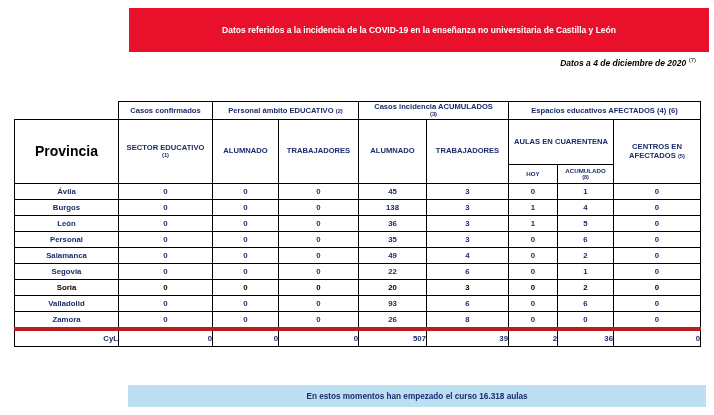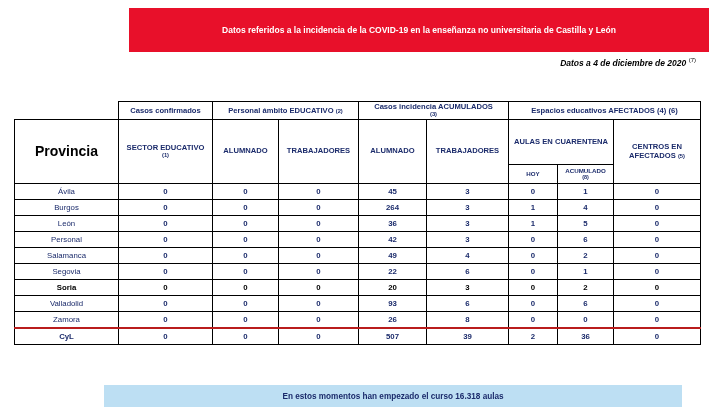--- a/index.html
+++ b/index.html
@@ -111,50 +111,51 @@
   }
   .prov-hdr {
     font-size: 14px;
     font-weight: bold;
     color: #000000;
   }
 
   
   td.prov {
     font-size: 7.8px;
-    font-weight: normal;
+    font-weight: bold;
     color: #1b2b6b;
     height: 15px;
   }
   td.val {
     font-size: 7.8px;
     font-weight: bold;
     color: #1b2b6b;
     height: 15px;
   }
   tr.highlight td.prov, tr.highlight td.val {
     color: #000000;
     font-weight: bold;
   }
   tr.total td.prov, tr.total td.val {
     color: #1b2b6b;
     font-weight: bold;
   }
   tr.total td {
-    border-top: 2px solid #b91c1c;
+    border-top: 4px solid #b91c1c;
+    text-align: right;
   }
   tr.highlight td {
     border-top: 1.6px solid #000000;
     border-bottom: 1.6px solid #000000;
   }
 
   
   .footer-bar {
     position: absolute;
-    left: 104px;
+    left: 128px;
     bottom: 8px;
     width: 578px;
     height: 22px;
     background: #bddff3;
     display: flex;
     align-items: center;
     justify-content: center;
   }
   .footer-text {
     font-size: 8.2px;
@@ -237,21 +238,21 @@
           <td class="val">3</td>
           <td class="val">0</td>
           <td class="val">1</td>
           <td class="val">0</td>
         </tr>
         <tr>
           <td class="prov">Burgos</td>
           <td class="val">0</td>
           <td class="val">0</td>
           <td class="val">0</td>
-          <td class="val">264</td>
+          <td class="val">138</td>
           <td class="val">3</td>
           <td class="val">1</td>
           <td class="val">4</td>
           <td class="val">0</td>
         </tr>
         <tr>
           <td class="prov">León</td>
           <td class="val">0</td>
           <td class="val">0</td>
           <td class="val">0</td>
@@ -259,21 +260,21 @@
           <td class="val">3</td>
           <td class="val">1</td>
           <td class="val">5</td>
           <td class="val">0</td>
         </tr>
         <tr>
           <td class="prov">Personal</td>
           <td class="val">0</td>
           <td class="val">0</td>
           <td class="val">0</td>
-          <td class="val">42</td>
+          <td class="val">35</td>
           <td class="val">3</td>
           <td class="val">0</td>
           <td class="val">6</td>
           <td class="val">0</td>
         </tr>
         <tr>
           <td class="prov">Salamanca</td>
           <td class="val">0</td>
           <td class="val">0</td>
           <td class="val">0</td>

